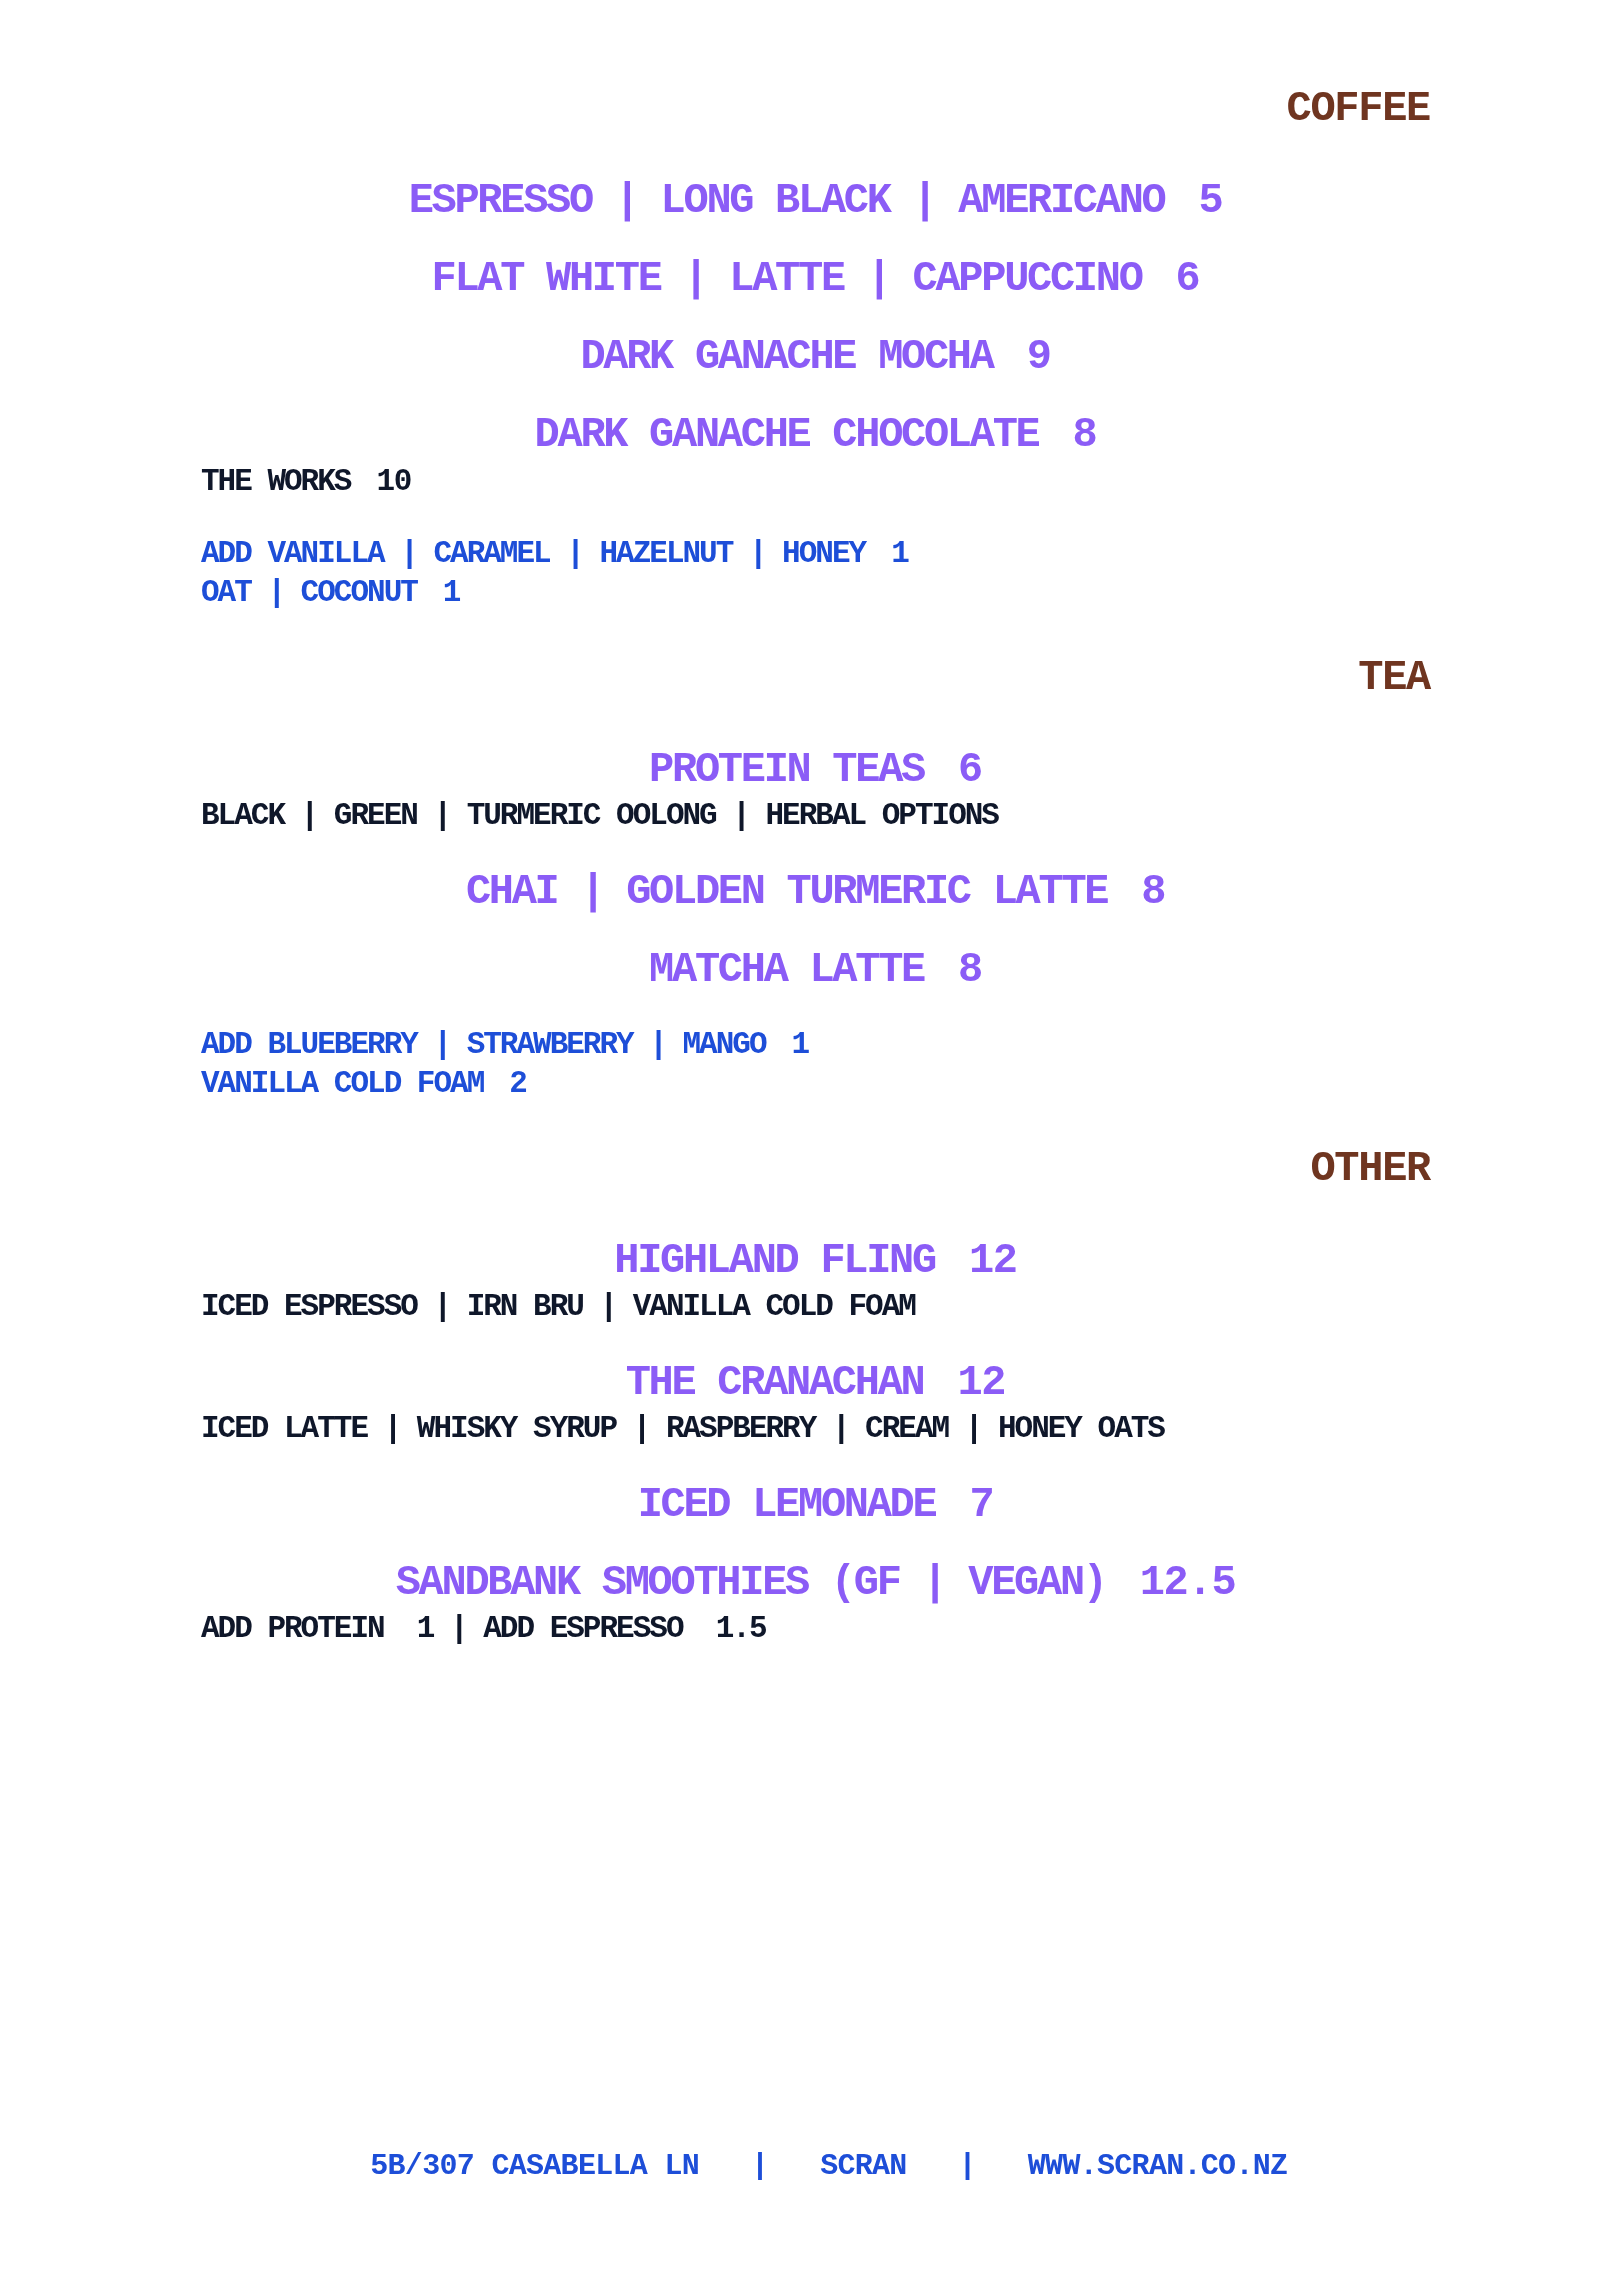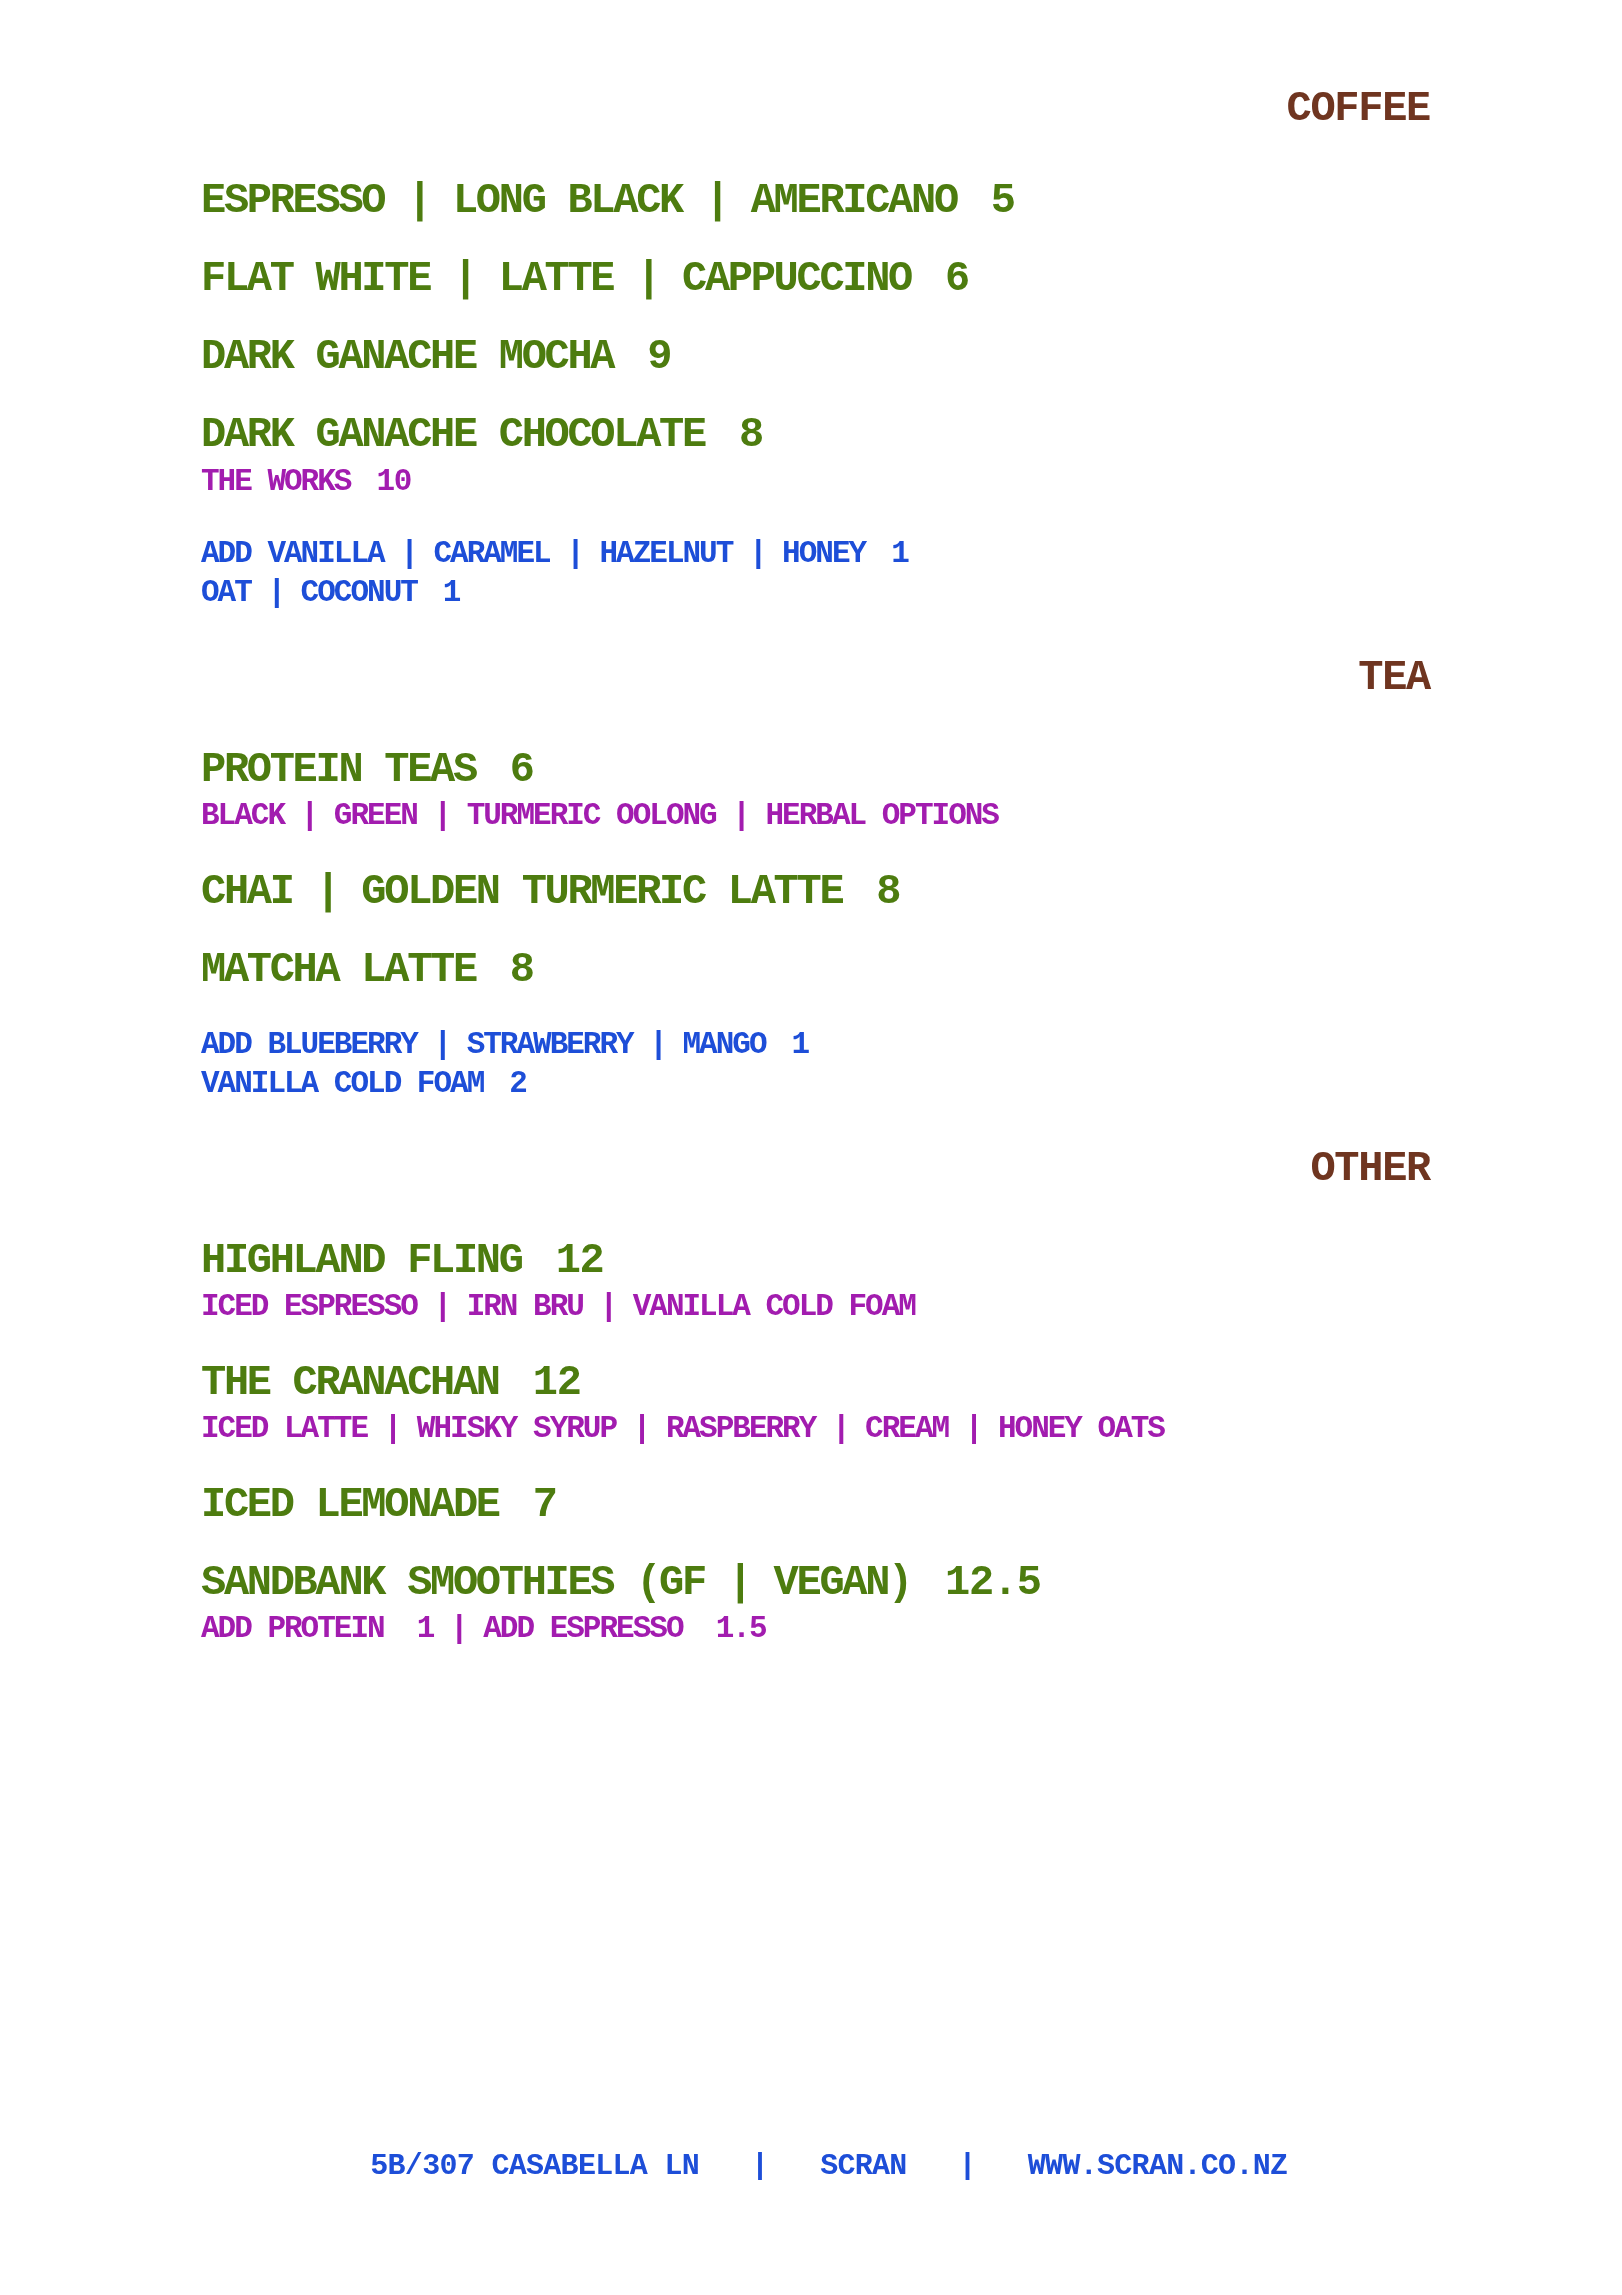--- a/index.html
+++ b/index.html
@@ -30,29 +30,30 @@
     color: #6f3520;
     text-align: right;
     margin: 43px 0 48px 0;
   }
   .menu-section:first-child .section-heading { margin-top: 87px; }
   .item { margin-bottom: 34px; }
   .item-line {
     font-size: 42px;
     line-height: 1.05;
     letter-spacing: -2.3px;
-    color: #4d7c0f;
+    color: #8b5cf6;
     white-space: pre-wrap;
+    text-align: center;
   }
   .item-price { margin-left: 34px; letter-spacing: -1.3px; }
   .item-sub {
     font-size: 31px;
     line-height: 1.25;
     letter-spacing: -2px;
-    color: #a21caf;
+    color: #0f172a;
     margin-top: 5.2px;
     white-space: pre-wrap;
   }
   .sub-price { margin-left: 26px; letter-spacing: -1.3px; }
   .addons { margin-top: 29px; }
   .addon-line {
     font-size: 31px;
     line-height: 1.25;
     letter-spacing: -2px;
     color: #1d4ed8;

